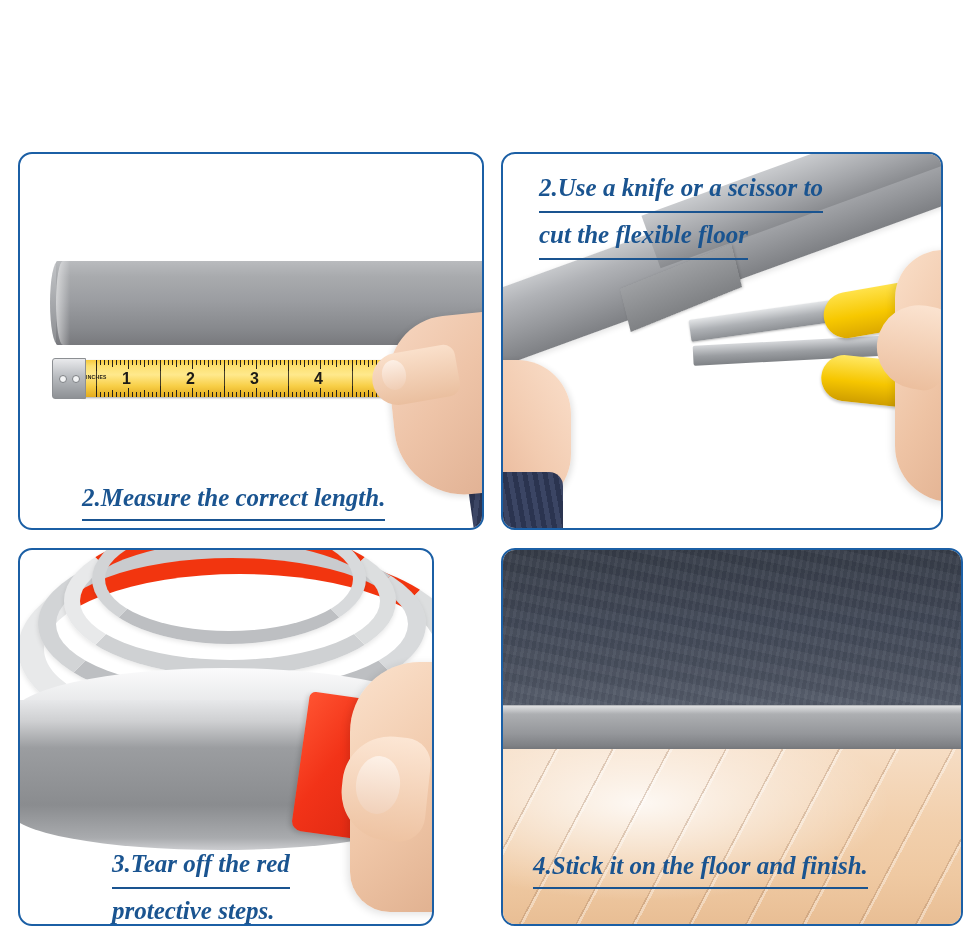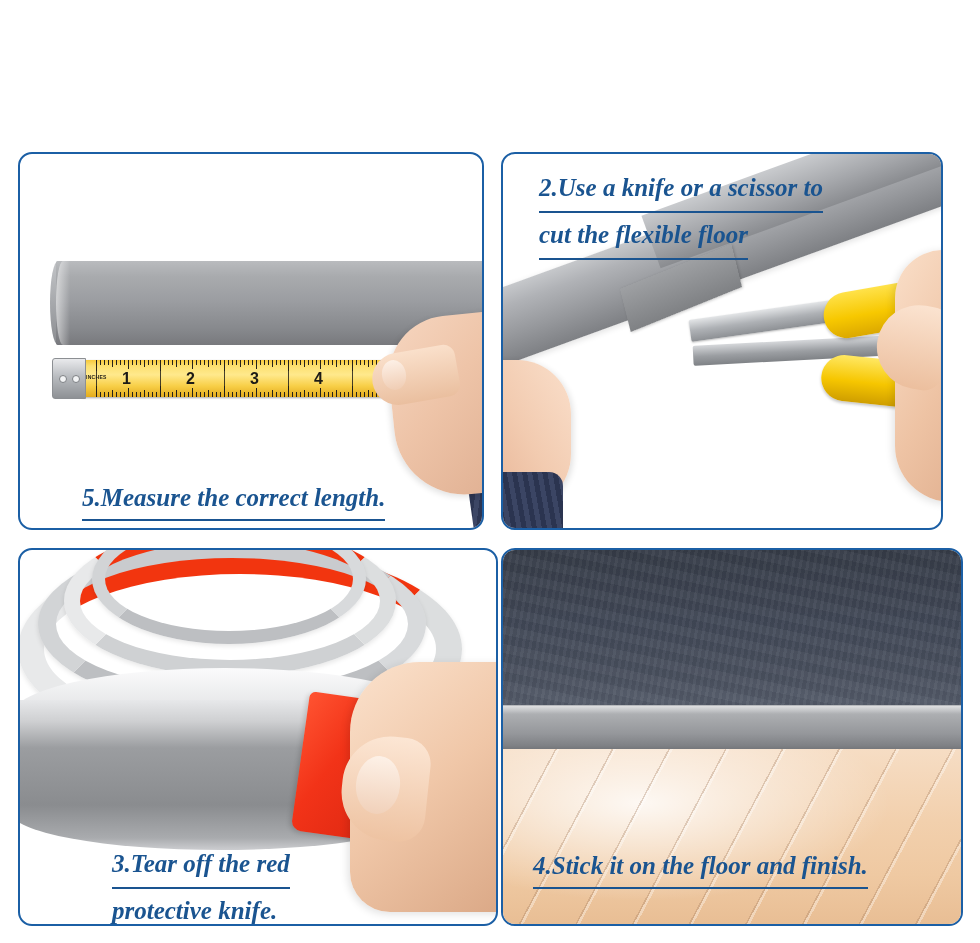--- a/index.html
+++ b/index.html
@@ -12,21 +12,21 @@
   .header-title{position:absolute;left:28px;top:20px;
     font-family:"Liberation Serif",serif;font-style:italic;font-weight:bold;
     font-size:58px;color:#ffffff;letter-spacing:0.5px;
     text-shadow:2px 2px 3px rgba(0,40,90,0.45);white-space:nowrap;}
 
   
   .panel{position:absolute;border:2px solid #1b5fa5;border-radius:14px;
     background:#ffffff;overflow:hidden;box-sizing:border-box;}
   #p1{left:18px;  top:152px; width:466px; height:378px;}
   #p2{left:501px; top:152px; width:442px; height:378px;}
-  #p3{left:18px;  top:548px; width:480px; height:378px;}
+  #p3{left:18px;  top:548px; width:416px; height:378px;}
   #p4{left:501px; top:548px; width:462px; height:378px;}
 
   .caption{position:absolute;color:#1a5490;font-family:"Liberation Serif",serif;
     font-weight:bold;font-style:italic;font-size:25px;line-height:40px;
     white-space:nowrap;z-index:40;}
   .caption span{border-bottom:2px solid #1a5490;display:inline-block;padding-bottom:1px;}
 
   
   .p1-strip{position:absolute;left:36px;top:107px;width:430px;height:84px;
     background:linear-gradient(to bottom,#b9bbbe 0%,#a9abae 18%,#9b9da1 48%,#86888c 82%,#78797d 100%);
@@ -333,21 +333,21 @@
       <div class="tnum" style="left:276px">4</div>
       <div class="tnum" style="left:340px">5</div>
     </div>
 
     <div class="p1-sleeve"></div>
     <div class="p1-hand"></div>
     <div class="p1-finger"></div>
     <div class="p1-nail"></div>
 
     <div class="caption" id="cap1">
-      <span>5.Measure the correct length.</span>
+      <span>2.Measure the correct length.</span>
     </div>
   </div>
 
   <div class="panel" id="p2">
     <div class="caption" id="cap2">
       <span>2.Use a knife or a scissor to</span><br>
       <span>cut the flexible floor</span>
     </div>
     <div class="p2-strip"></div>
     <div class="p2-strip2"></div>
@@ -371,21 +371,21 @@
         <div class="ring" style="left: 80px; top: -30px; width: 248px; height: 104px; border-width: 13px; border-color: rgb(201, 203, 206) rgb(216, 218, 220) rgb(189, 191, 194) rgb(210, 212, 214); box-shadow: rgba(0, 0, 0, 0.1) 0px 2px 5px;"></div>
       </div>
     <div class="p3-gray-top"></div>
     <div class="p3-gray-front"></div>
     <div class="p3-red"></div>
     <div class="p3-hand"></div>
     <div class="p3-thumb"></div>
     <div class="p3-thumbnail"></div>
     <div class="caption" id="cap3">
       <span>3.Tear off the red</span><br>
-      <span>protective knife.</span>
+      <span>protective steps.</span>
     </div>
   </div>
 
   <div class="panel" id="p4">
     <div class="p4-wall"></div>
     <div class="p4-molding"></div>
     <div class="p4-floor"></div>
     <div class="caption" id="cap4">
       <span>4.Stick it on the floor and finish.</span>
     </div>

